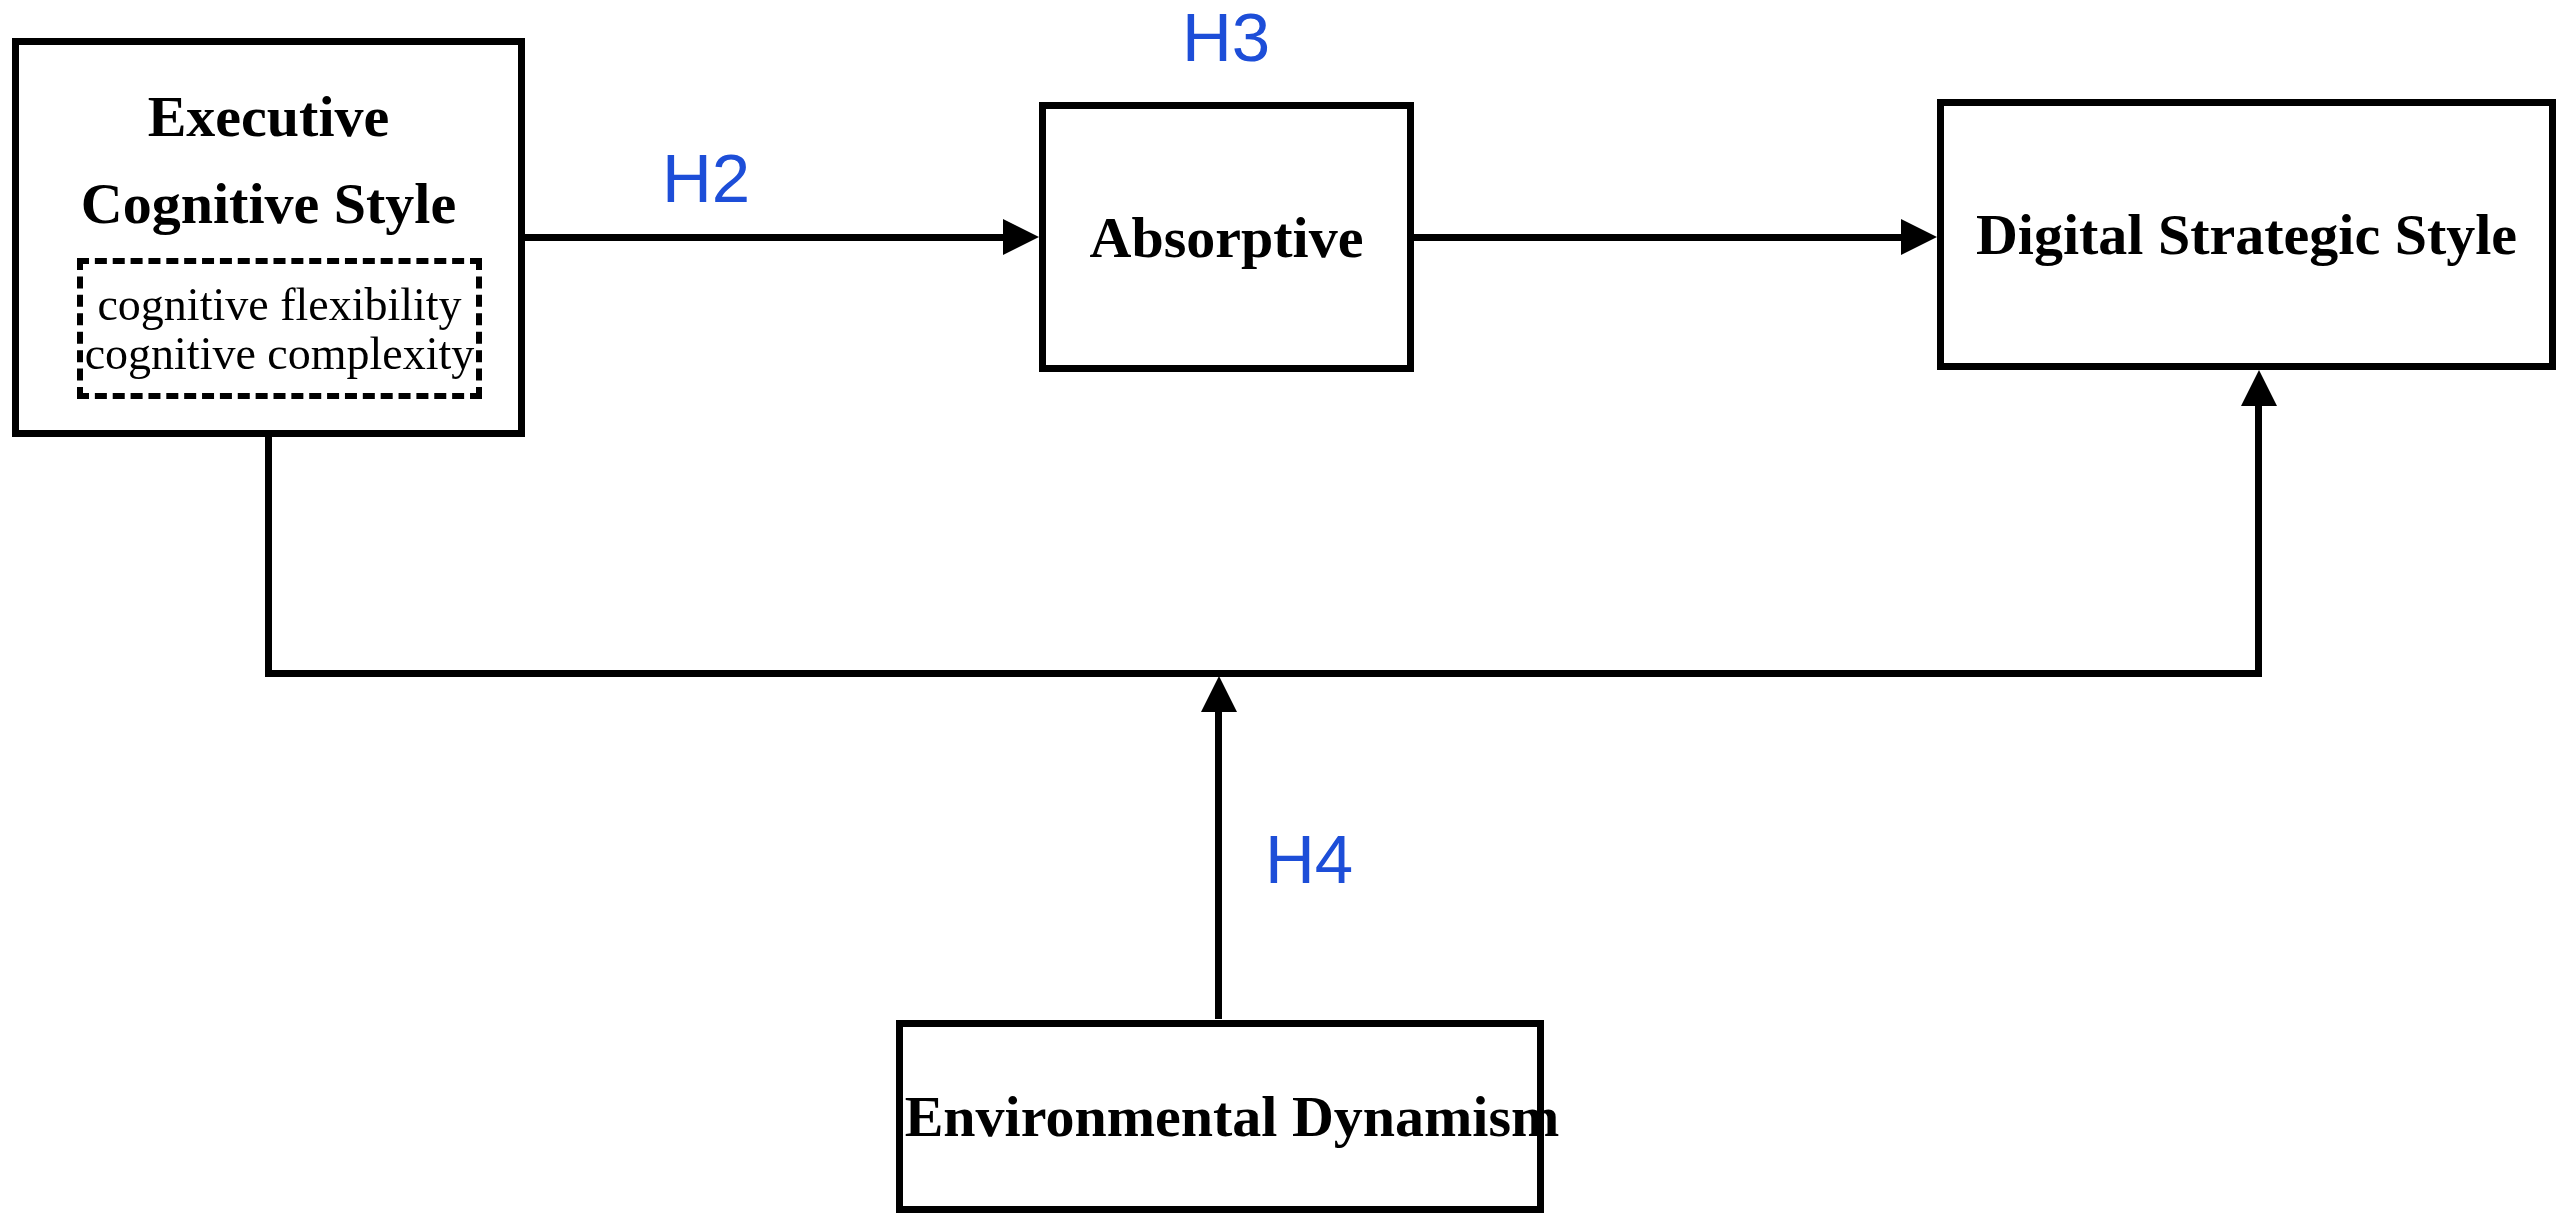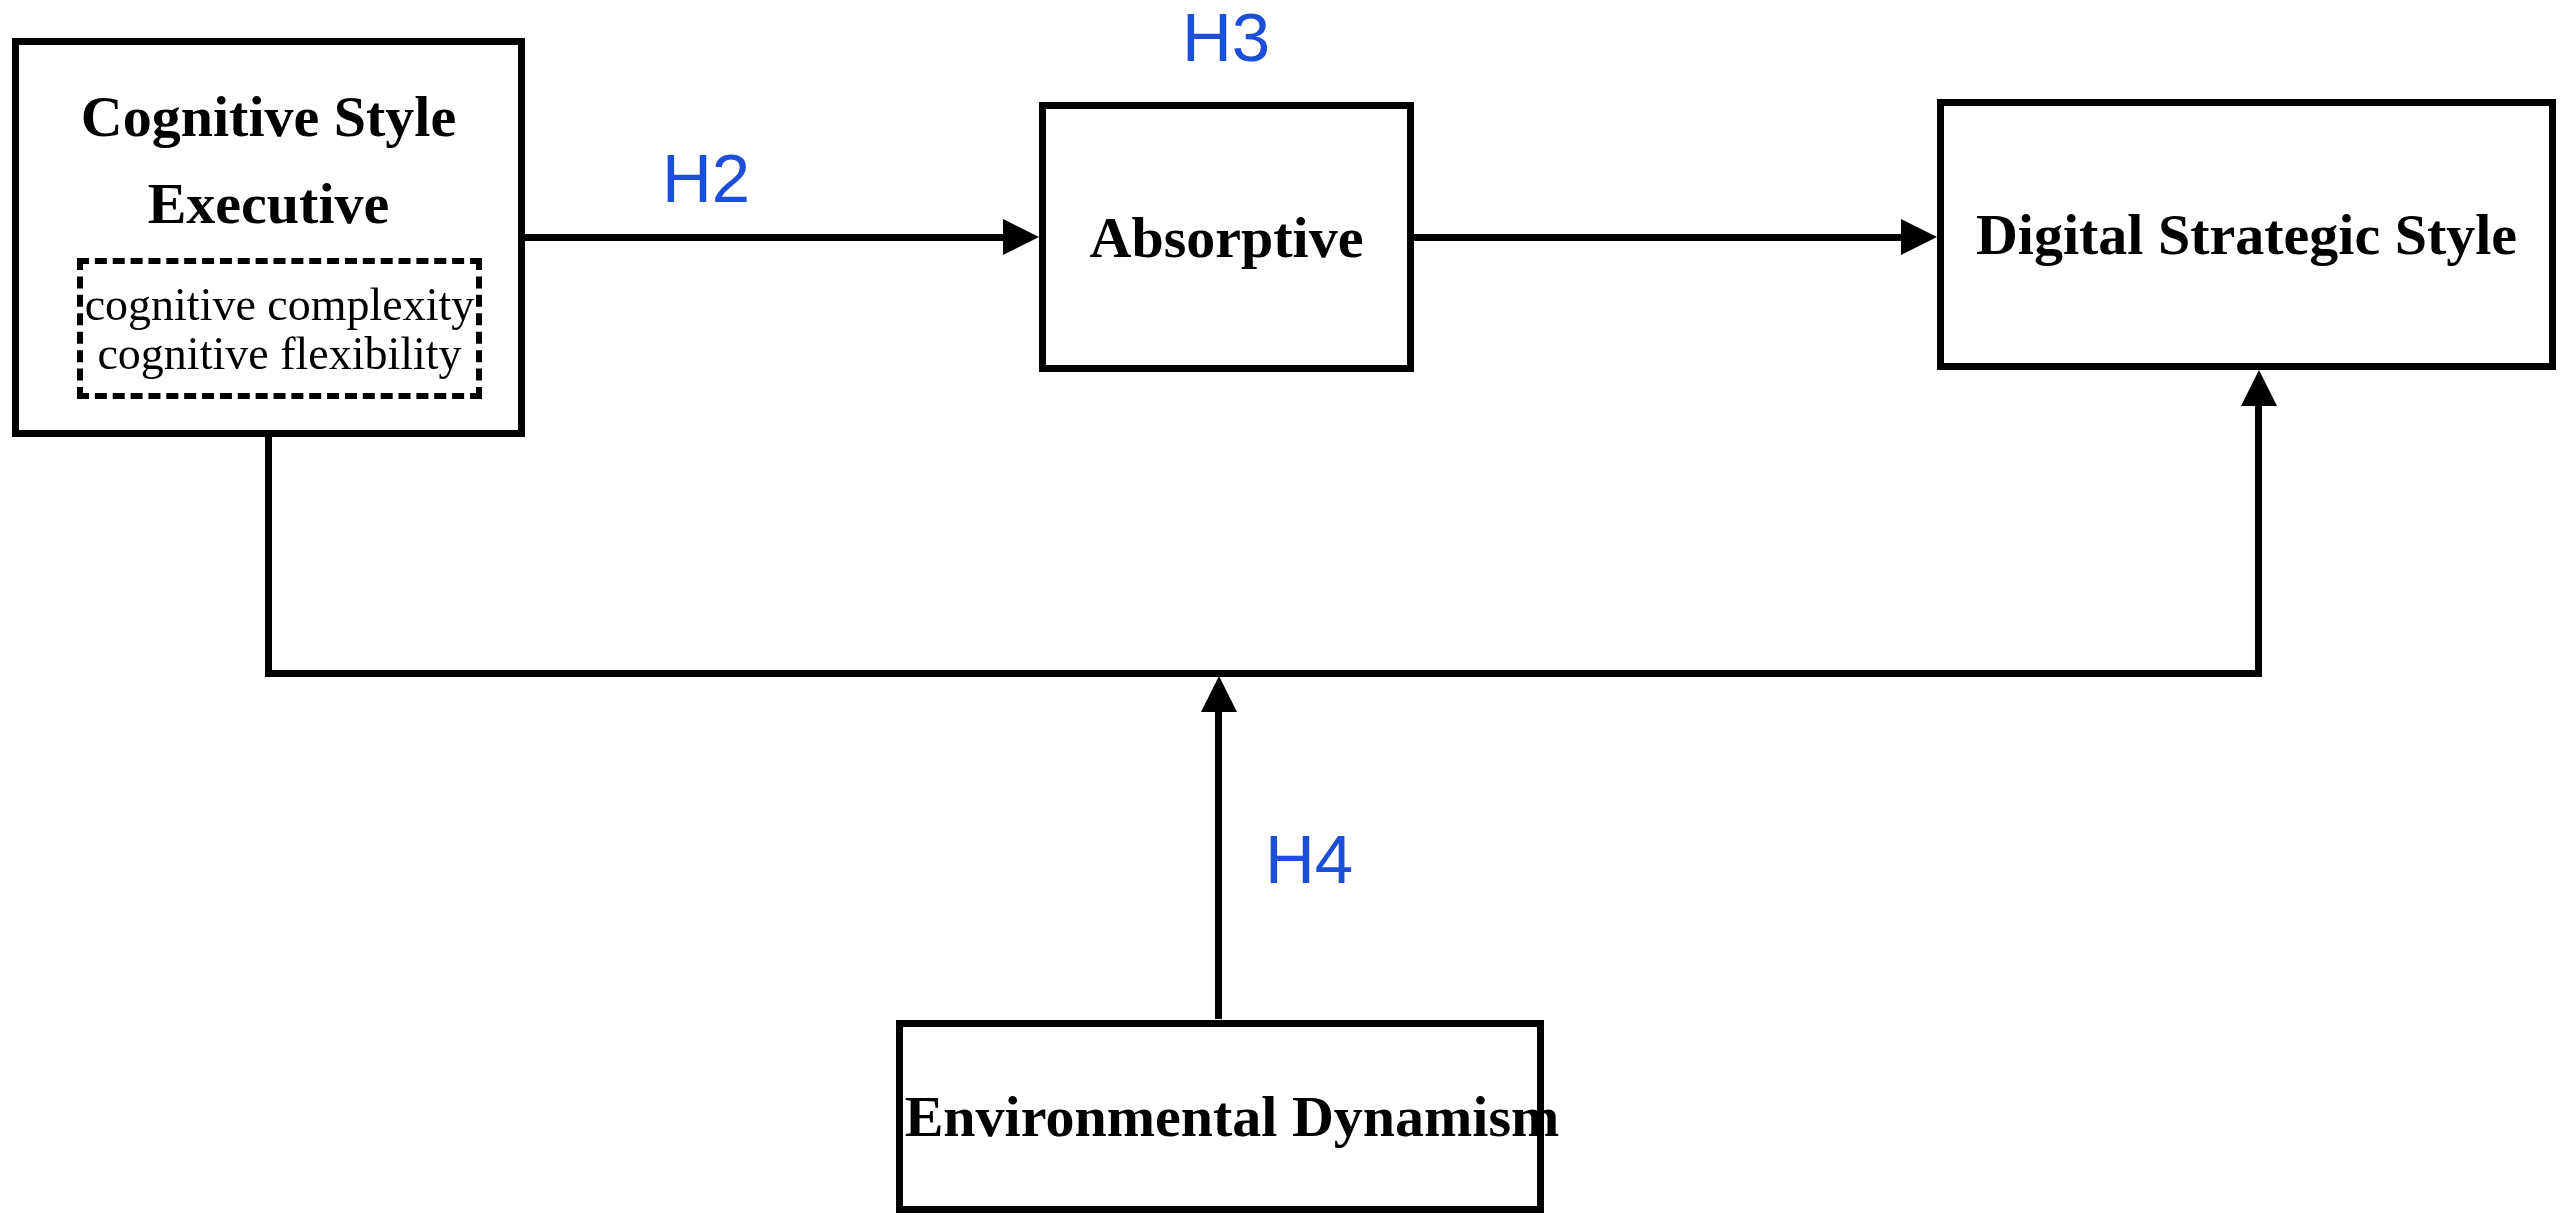--- a/index.html
+++ b/index.html
@@ -119,25 +119,25 @@
   .lbl-h3 { left: 1130px; top: 2px;   width: 192px; }
   .lbl-h1 { left: 1124px; top: 540px; width: 192px; }
   .lbl-h4 { left: 1213px; top: 824px; width: 192px; }
 </style>
 </head>
 <body>
 
 <div class="canvas">
 
   <div class="node box-ecs">
+    <div class="title-line">Executive</div>
     <div class="title-line">Cognitive Style</div>
-    <div class="title-line">Executive</div>
     <div class="dashed-box">
+      <div class="dim-line">cognitive flexibility</div>
       <div class="dim-line">cognitive complexity</div>
-      <div class="dim-line">cognitive flexibility</div>
     </div>
   </div>
 
   <div class="node box-ac">
     <div class="title-line">Absorptive</div>
   </div>
 
   <div class="node box-dsc">
     <div class="title-line">Digital Strategic Style</div>
   </div>

